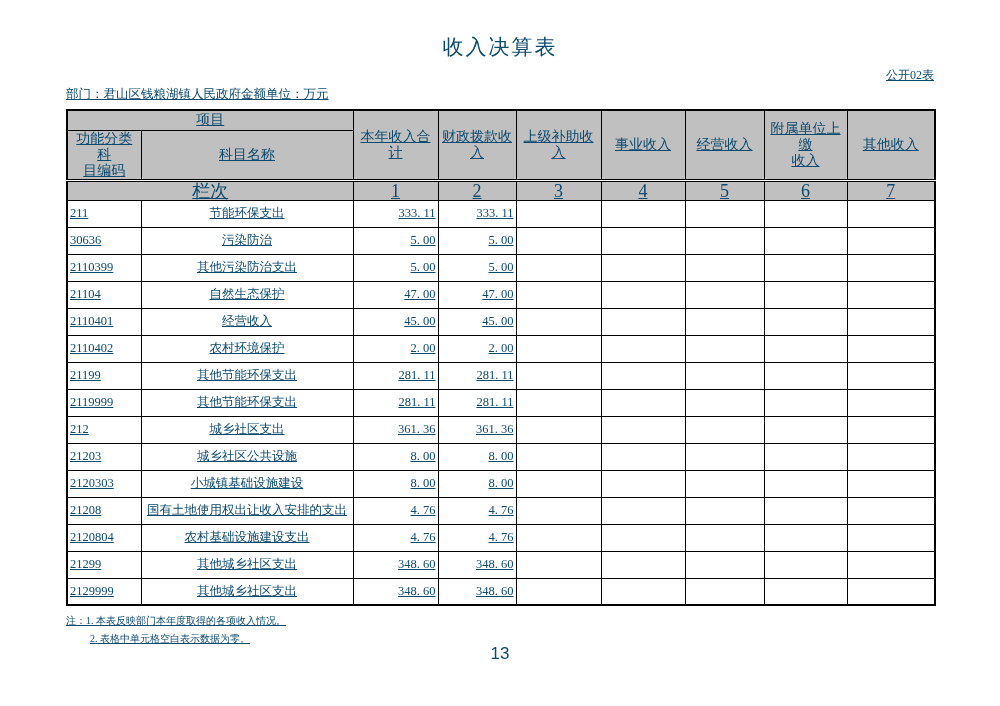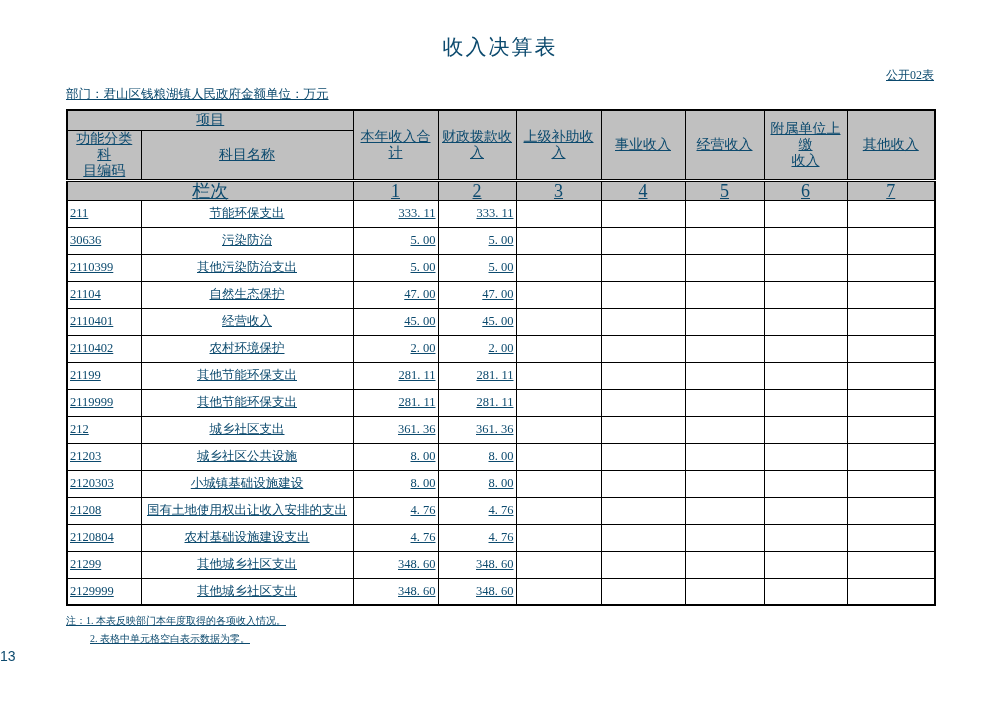--- a/index.html
+++ b/index.html
@@ -74,22 +74,22 @@
     font-size: 10px;
     line-height: 17.5px;
     margin-top: 6px;
   }
   .note-line-2 { padding-left: 24px; }
   .page-number {
     position: absolute;
     bottom: 42px;
     left: 0;
     width: 100%;
-    text-align: left;
-    font-size: 14px;
+    text-align: center;
+    font-size: 17px;
     font-family: "Liberation Sans", sans-serif;
   }
 </style>
 </head>
 <body>
 
 <div class="page">
   <h1 class="title">收入决算表</h1>
 
   <div class="content">

